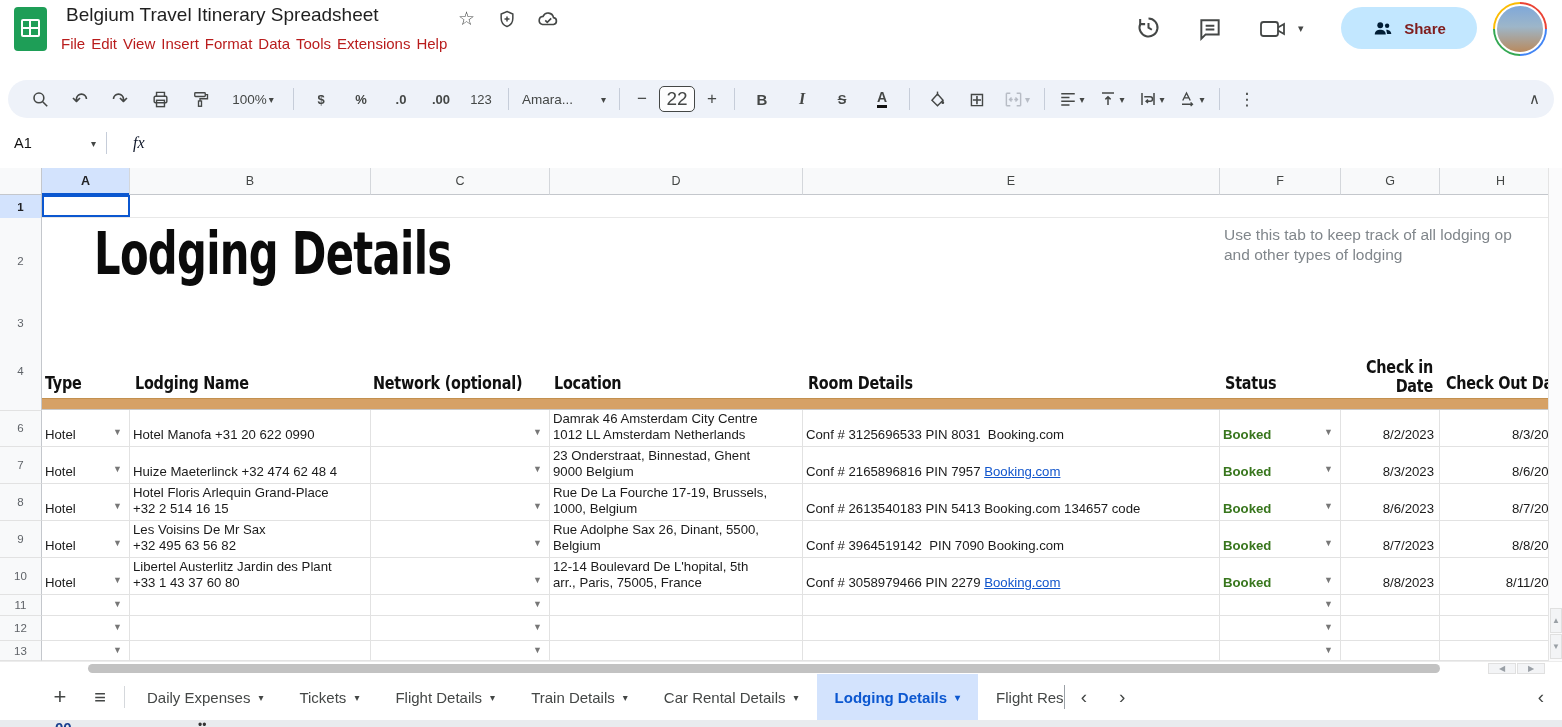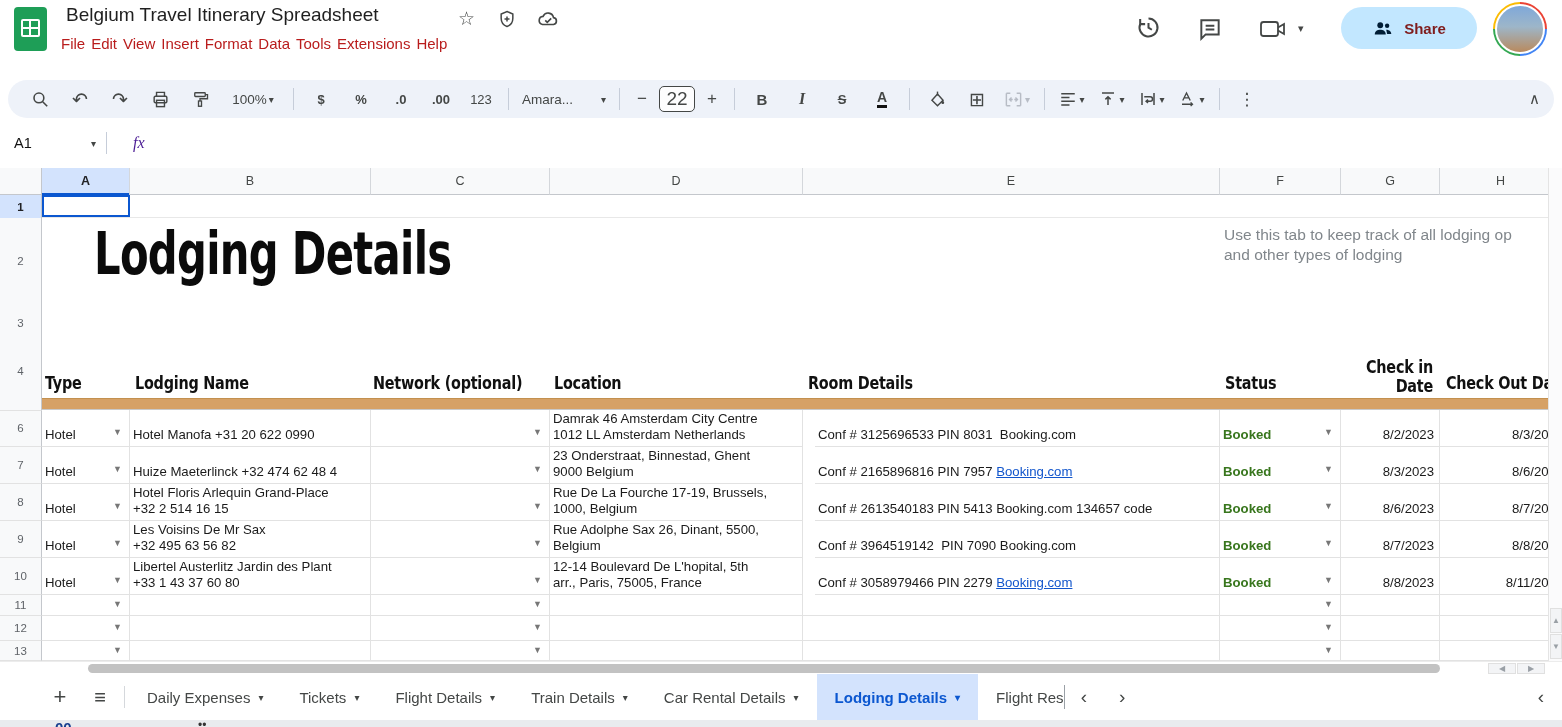--- a/index.html
+++ b/index.html
@@ -46,21 +46,21 @@
       text-align:center;line-height:24px;font-size:19px;flex:none;}
   .plusminus{font-size:17px;min-width:26px;}
   .strike-g{text-decoration:line-through;font-weight:bold;}
   .disabled{color:#b7bcc5;}
   .collapse{margin-left:auto;font-size:15px;color:#444746;}
 
   
   .fbar{position:absolute;left:0;top:118px;width:100%;height:50px;display:flex;align-items:center;
       border-bottom:1px solid #0369a1;background:#fff;}
   .namebox{width:82px;margin-left:14px;font-size:14.5px;color:#111;display:flex;justify-content:space-between;align-items:center;}
-  .fx{font-family:"Liberation Serif",serif;font-style:italic;font-size:16px;color:#4c1d95;margin-left:16px;}
+  .fx{font-family:"Liberation Serif",serif;font-style:italic;font-size:16px;color:#0f172a;margin-left:16px;}
 
   
   .grid{position:absolute;left:0;top:168px;width:1562px;}
   .gridrow{display:grid;grid-template-columns:42px 88px 241px 179px 253px 417px 121px 99px 122px;}
   .colhdr{height:27px;}
   .colhdr .cell{background:#f8f9fa;border-right:1px solid #d4d7db;border-bottom:1px solid #c4c7cc;
       display:flex;align-items:center;justify-content:center;font-size:12.5px;color:#444746;}
   .colhdr .corner{border-right:1px solid #c4c7cc;}
   .colhdr .sel{background:#d3e3fd;position:relative;font-weight:bold;color:#202124;}
   .colhdr .sel:after{content:"";position:absolute;left:0;bottom:-1px;width:100%;height:2px;background:#0b57d0;}
@@ -87,21 +87,21 @@
   .band-row{height:12px;position:relative;}
   .band-row .rh{position:absolute;left:0;top:0;width:41px;height:100%;}
   .band{position:absolute;left:42px;right:0;top:0;bottom:0;background:#d6a166;border-top:1px solid #c3904f;border-bottom:1px solid #c9c9c9;}
 
   .datarow{height:37px;}
   .datarow .c{position:relative;border-right:1px solid #e2e2e2;border-bottom:1px solid #e2e2e2;
       padding:2px 5px 3px 3px;font-size:13.2px;color:#1b1b1b;display:flex;flex-direction:column;justify-content:flex-end;
       overflow:hidden;box-sizing:border-box;}
   .datarow .rh{font-size:11.5px;}
   .ln{white-space:nowrap;line-height:16px;}
-  .c-room{justify-content:center;margin-left:12px;}
+  .c-room{justify-content:center;}
   .roomline{white-space:pre;line-height:16px;}
   .roomline a{color:#1155cc;text-decoration:underline;cursor:pointer;}
   .dd{position:absolute;right:7px;bottom:9px;font-size:9px;color:#777;line-height:9px;}
   .status-txt{font-weight:bold;color:#38761d;}
   .c-in,.c-out{align-items:flex-end;}
   .c-out{padding-right:1px;}
   .emptyrow .c{justify-content:center;}
   .er11{height:21px;} .er12{height:25px;} .er13{height:20px;}
   .emptyrow .dd{bottom:auto;top:50%;margin-top:-5px;}
 

